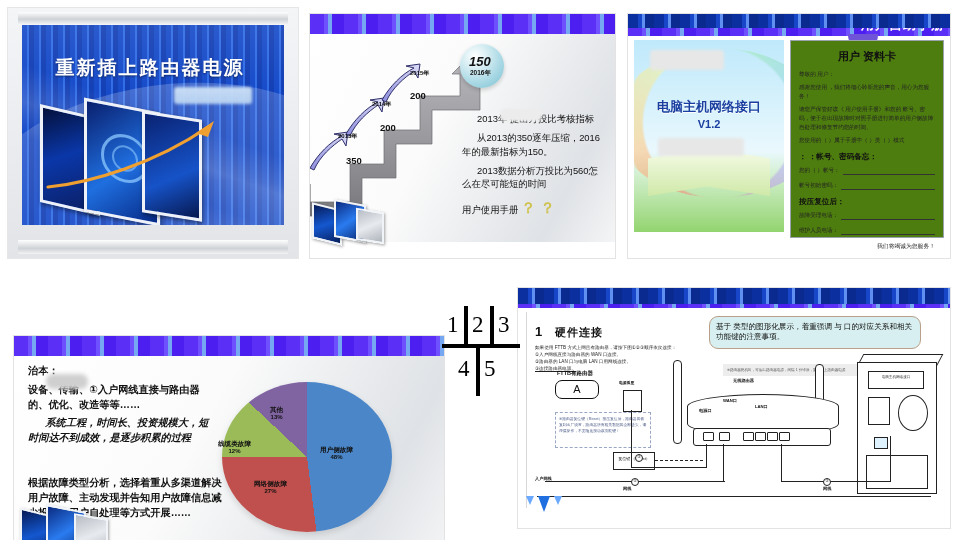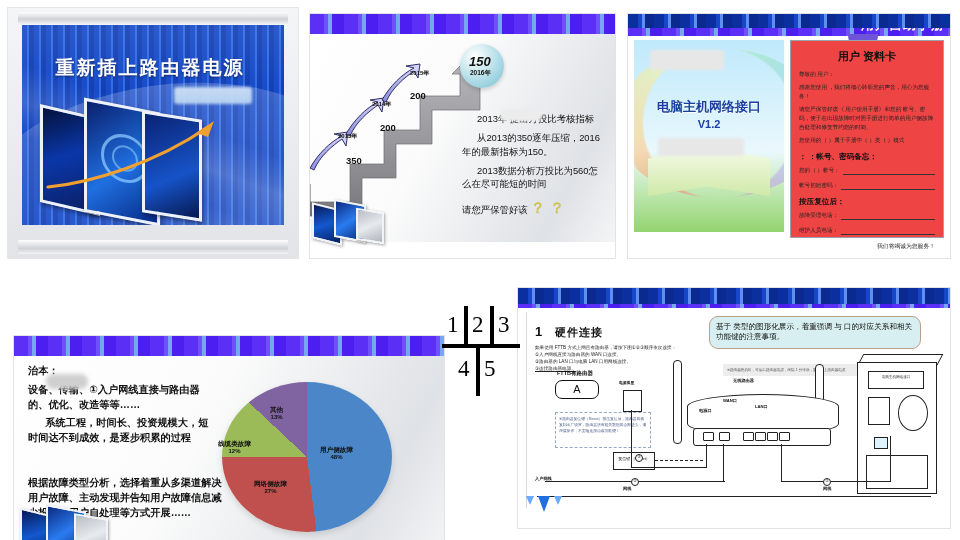--- a/index.html
+++ b/index.html
@@ -115,41 +115,41 @@
       color:#1a3fa0;font-size:11px;font-weight:bold;}
   .s3-book{position:absolute;left:14px;top:108px;width:122px;height:48px;
       background:linear-gradient(180deg,#f6fbe8,#cfe9a8);
       clip-path:polygon(0 22%,48% 0,100% 22%,100% 100%,48% 80%,0 100%);
       box-shadow:0 2px 3px rgba(0,0,0,.15);}
   .s3-blur{position:absolute;background:#e7e7e7;filter:blur(1.6px);border-radius:3px;}
   .bubble{position:absolute;background:#d7eff0;border:1px solid #b9a089;border-radius:9px;
       color:#111;line-height:1.35;padding:5px 6px;box-sizing:border-box;}
   .s3-bubble{left:6px;top:152px;width:154px;font-size:7.3px;}
   .s3-card{position:absolute;left:162px;top:4px;width:154px;height:198px;
-      border:1px solid #9aa3ad;background:#ef4444;box-sizing:border-box;padding:6px 8px;}
+      border:1px solid #9aa3ad;background:#4d7c0f;box-sizing:border-box;padding:6px 8px;}
   .card-h{text-align:center;font-size:11px;font-weight:bold;color:#111;margin:2px 0 6px;}
   .card-p{font-size:5.6px;line-height:1.6;color:#222;margin:0 0 4px;}
   .card-sub{font-size:7.6px;font-weight:bold;color:#111;margin:7px 0 5px;}
   .fldrow{display:flex;align-items:flex-end;font-size:5.6px;color:#222;margin-bottom:7px;}
   .fldrow .lbl{white-space:nowrap;}
   .fldrow .line{flex:1;border-bottom:1px solid #333;margin-left:3px;height:7px;}
   .card-foot{text-align:right;font-size:5.8px;color:#222;margin-top:6px;}
   .s3-purple{position:absolute;left:220px;top:-2px;width:30px;height:16px;border-radius:0 0 16px 16px;
       background:#6f54d8;}
 
   
   #slide4{left:14px;top:288px;width:430px;height:240px;box-shadow:0 0 0 1px #e3e3e3;margin-top:48px;}
   #slide4 .band{top:0;height:20px;}
   #slide4 .band-title{font-size:13px;}
   #slide4 .sbody{top:20px;bottom:16px;}
   #slide4 .band.foot{bottom:0;height:16px;}
   .s4-text{position:absolute;left:14px;top:8px;width:190px;font-size:10.2px;
       line-height:1.45;color:#111;font-weight:bold;}
   .s4-text p{margin:0 0 4px;}
-  .s4-text .ind{text-indent:1.7em;}
+  .s4-text .ind{text-indent:1.7em;font-style:italic;}
   .s4-text2{position:absolute;left:14px;top:120px;width:196px;font-size:10.2px;
       line-height:1.45;color:#111;font-weight:bold;}
   .s4-blur{position:absolute;left:32px;top:18px;width:42px;height:15px;
       background:#cfcfcf;filter:blur(2px);border-radius:7px;}
   .pie-wrap{position:absolute;left:198px;top:22px;width:196px;height:170px;}
   .pie{position:absolute;left:10px;top:4px;width:170px;height:150px;border-radius:50%;
       box-shadow:0 3px 6px rgba(0,0,0,.13);}
   .pie-lbl{position:absolute;text-align:center;font-size:6.6px;font-weight:bold;
       color:#111;line-height:1.25;white-space:nowrap;}
   .pie-lbl .pct{font-size:6px;}
@@ -300,21 +300,21 @@
 
       <div class="ball">
         <b>150</b>
         <i>2016年</i>
       </div>
 
       <div class="s2-text">
         <p class="ind">2013年            提出万投比考核指标</p>
         <p class="ind">从2013的350逐年压缩，2016年的最新指标为150。</p>
         <p class="ind">2013数据分析万投比为560怎么在尽可能短的时间</p>
-        <p><span>请您严保管好该</span>
+        <p><span>用户使用手册</span>
           <span class="qmark">？ ？</span></p>
       </div>
       <div class="s2-redact"></div>
 
       <div class="s4-photos" style="left:2px;bottom:0px;width:70px;height:44px">
         <div class="sp sp1" style="width:26px;height:32px"></div>
         <div class="sp sp2" style="left:22px;width:28px;height:34px"></div>
         <div class="sp sp3" style="left:44px;width:24px;height:28px"></div>
       </div>
     </div>

